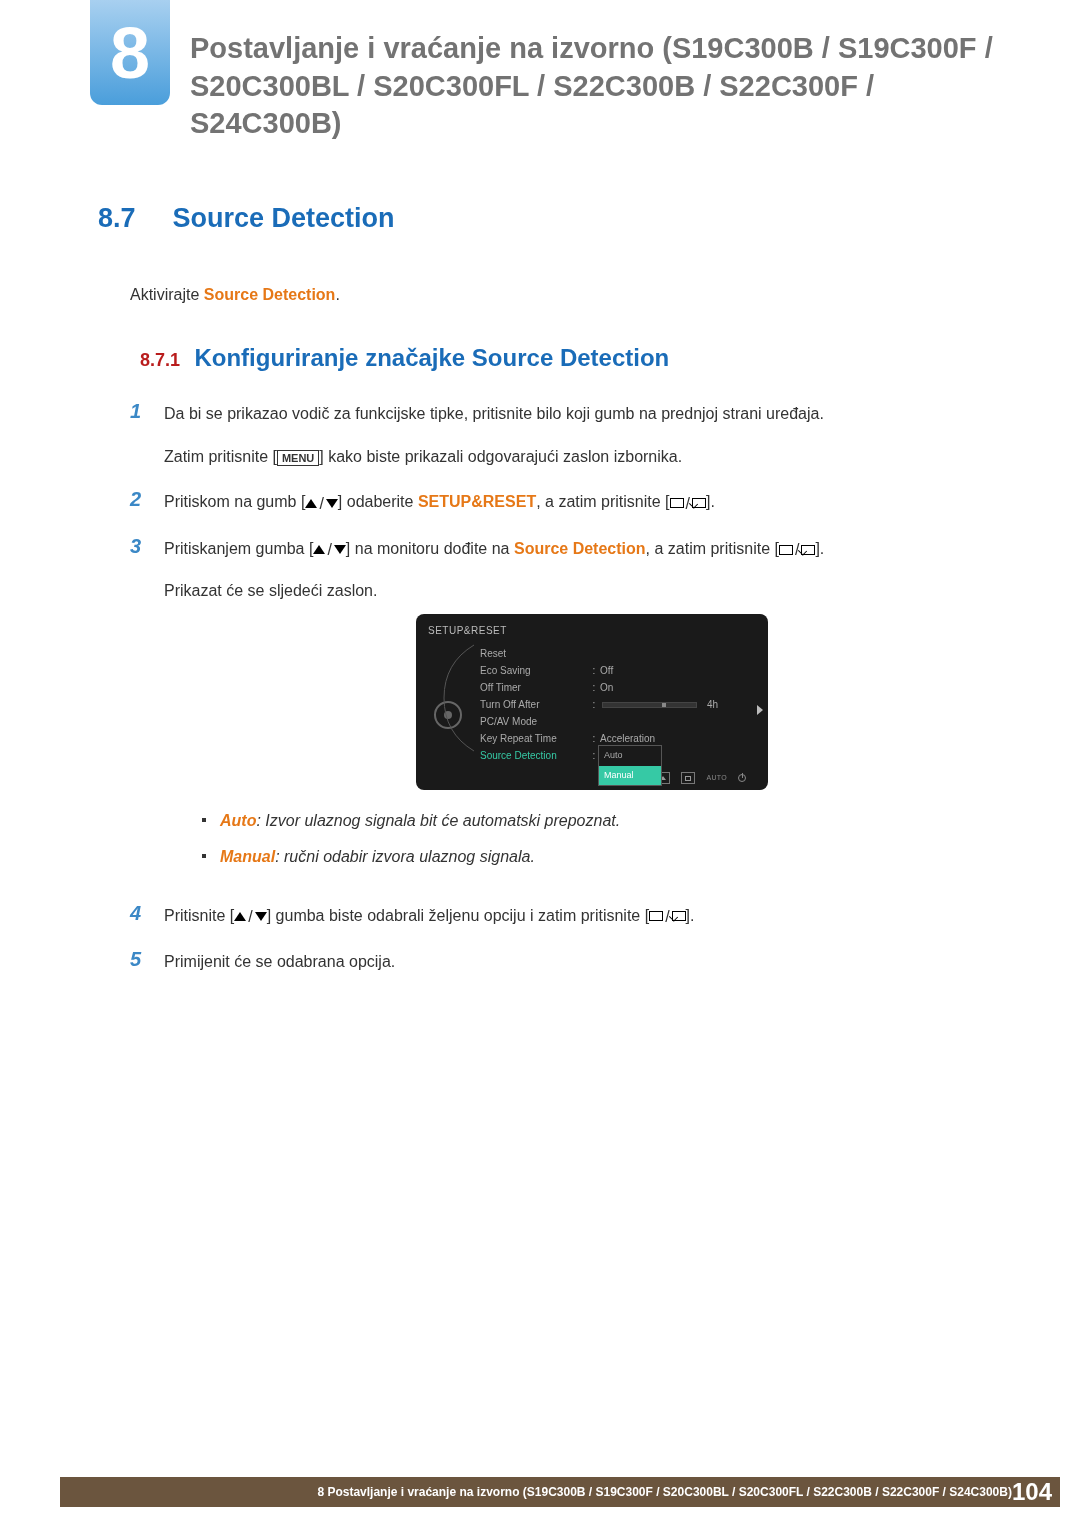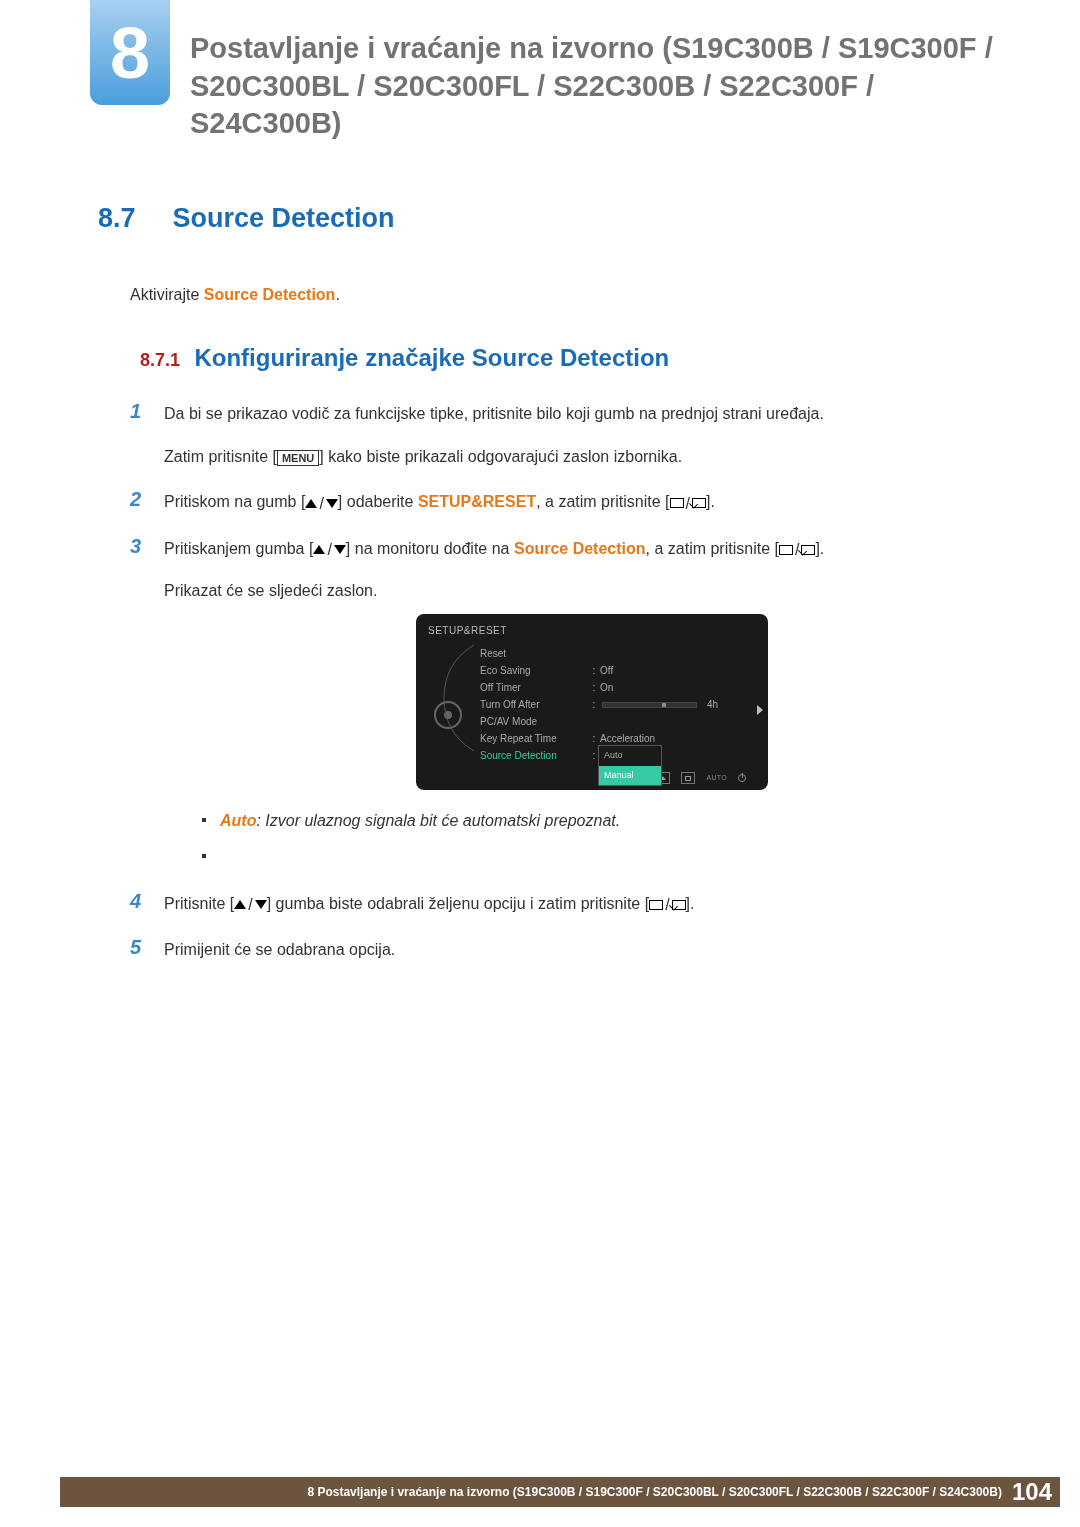--- a/index.html
+++ b/index.html
@@ -216,21 +216,20 @@
     position:absolute;
     bottom:20px;
     left:60px;
     right:20px;
     background:#6b553e;
     height:30px;
     display:flex;
     align-items:center;
     justify-content:flex-end;
     padding:0 8px 0 12px;
-    gap:10px;
   }
   .footer-text {
     color:#fff;
     font-size:12px;
     font-weight:bold;
   }
   .footer-page {
     color:#fff;
     font-size:24px;
     font-weight:bold;
@@ -356,20 +355,21 @@
           </div>
         </div>
 
         <div class="bullets">
           <div class="bullet-row">
             <span class="bullet-dot"></span>
             <div><span class="hl-orange">Auto</span><span>: Izvor ulaznog signala bit će automatski prepoznat.</span></div>
           </div>
           <div class="bullet-row">
             <span class="bullet-dot"></span>
+            <div><span class="hl-orange">Manual</span><span>: ručni odabir izvora ulaznog signala.</span></div>
           </div>
         </div>
 
       </div>
     </div>
 
     <div class="step">
       <div class="step-num">4</div>
       <div class="step-body">
         <span>Pritisnite [</span><span class="btn-updown"><span class="tri-up"></span>/<span class="tri-down"></span></span><span>] gumba biste odabrali željenu opciju i zatim pritisnite [</span><span class="btn-enter"><span class="rect-icon"></span>/<span class="rect-icon2"></span></span><span>].</span>

